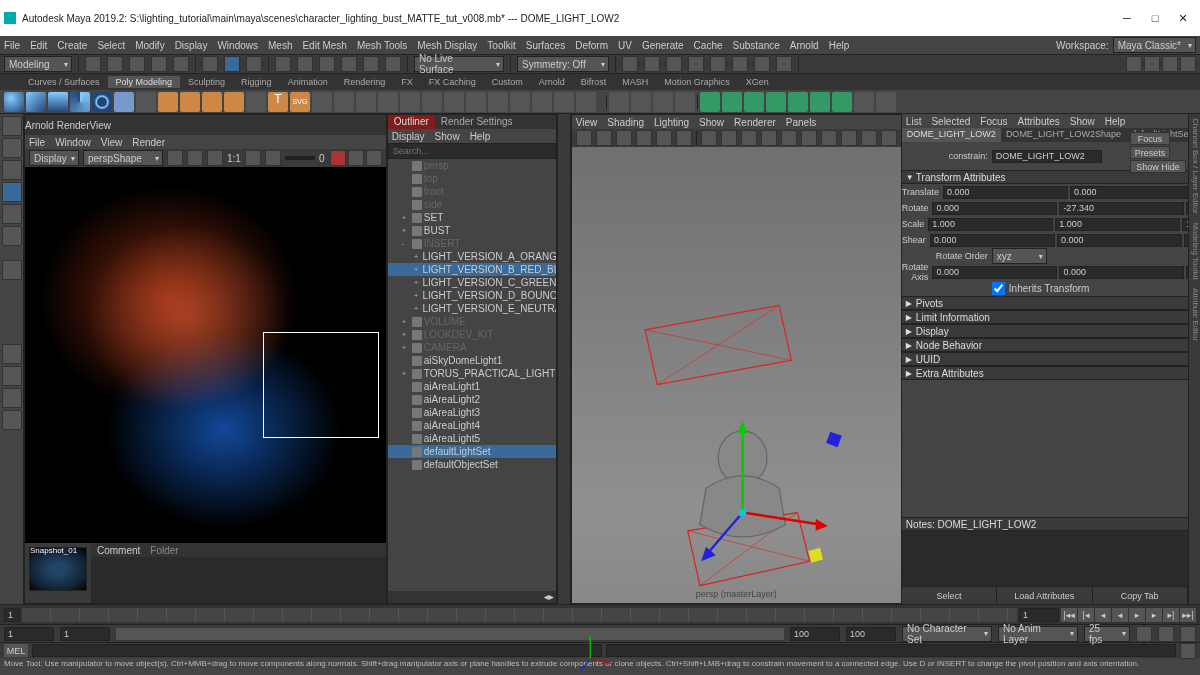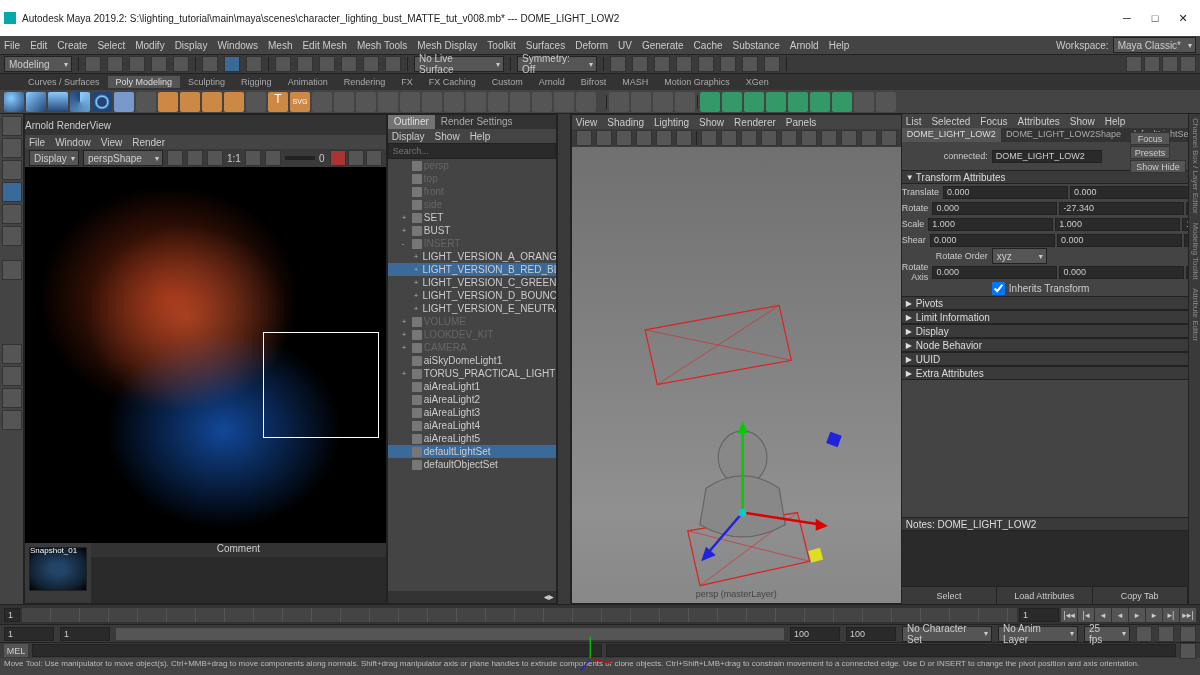--- a/index.html
+++ b/index.html
@@ -47,28 +47,28 @@
 .paneltoolbar { height: 18px; background: #3a3a3a; display: flex; align-items: center; padding: 0 4px; gap: 4px; }
 
 .renderpanel { width: 422px; }
 .renderimg { flex: 1; background: #000; position: relative; overflow: hidden; }
 .renderimg .character { position: absolute; inset: 0; background: radial-gradient(ellipse 60% 50% at 40% 35%, rgba(255,80,30,0.5), transparent 60%), radial-gradient(ellipse 50% 40% at 55% 70%, rgba(30,120,255,0.6), transparent 65%), radial-gradient(ellipse 40% 35% at 45% 40%, rgba(120,60,40,0.9), transparent 70%), #000; }
 .selbox { position: absolute; left: 66%; top: 44%; width: 32%; height: 28%; border: 1px solid #fff; }
 .snapshot-row { height: 60px; background: #3a3a3a; display: flex; }
 .snapshot { width: 58px; height: 44px; margin: 4px; background: radial-gradient(ellipse at 50% 50%, #246 20%, #123 70%, #000); border: 1px solid #222; position: relative; }
 .snapshot .lbl { position: absolute; top: -2px; left: 0; font-size: 8px; color:#fff; text-shadow: 0 0 2px #000; }
 .comment { flex:1; display:flex; flex-direction:column;}
-.commenthdr { height:14px; background:#333; display:flex; gap:10px; padding:0 6px; align-items:center; font-size:10px;flex-direction:column;}
+.commenthdr { height:14px; background:#333; display:flex; gap:10px; padding:0 6px; align-items:center; font-size:10px;}
 .commentbody { flex:1; background:#2a2a2a; }
 
 
 .outliner { width: 170px; }
 .tabrow { height: 14px; background: #333; display: flex; font-size: 10px; }
 .tab { padding: 1px 6px; color: #aaa; }
-.tab.active { background: #737373; color: #ddd; }
+.tab.active { background: #7f1d1d; color: #ddd; }
 .searchbox { width: 100%; height: 16px; background: #2a2a2a; border: 1px solid #222; color: #888; padding: 0 4px; font-size: 9px; }
 .tree { flex: 1; background: #444; overflow: hidden; font-size: 10px; }
 .node { height: 13px; display: flex; align-items: center; padding-left: 4px; gap: 2px; color: #ccc; white-space: nowrap; }
 .node.dim { color: #666; }
 .node.sel { background: #3a6a9a; }
 .node .tog { width: 8px; font-size: 8px; color: #aaa; }
 .node .ic { width: 10px; height: 10px; background: #777; border-radius: 1px; }
 .ind1 { padding-left: 14px; } .ind2 { padding-left: 26px; }
 
 
@@ -170,21 +170,21 @@
   <div class="sep"></div>
   <div class="iconbtn"></div>
   <div class="iconbtn"></div>
   <div class="iconbtn"></div>
   <div class="iconbtn"></div>
   <div class="iconbtn"></div>
   <div class="iconbtn"></div>
   <div class="sep"></div>
   <span class="dropdown" style="width:90px;">No Live Surface</span>
   <div class="sep"></div>
-  <span class="dropdown" style="width:80px;">Symmetry: Off</span>
+  <span class="dropdown" style="width:92px;">Symmetry: Off</span>
   <div class="sep"></div>
   <div class="iconbtn"></div>
   <div class="iconbtn"></div>
   <div class="iconbtn"></div>
   <div class="iconbtn"></div>
   <div class="iconbtn"></div>
   <div class="iconbtn"></div>
   <div class="iconbtn"></div>
   <div class="iconbtn"></div>
   <div class="sep"></div>
@@ -533,21 +533,21 @@
       <span>Help</span>
     </div>
     <div class="ae-tabs">
       <div class="ae-tab active">DOME_LIGHT_LOW2</div>
       <div class="ae-tab">DOME_LIGHT_LOW2Shape</div>
       <div class="ae-tab">defaultLightSet</div>
 
     </div>
     <div style="height:6px;"></div>
     <div class="ae-row">
-      <div class="ae-label">connected:</div>
+      <div class="ae-label">constrain:</div>
       <input class="ae-input" style="width: 110px;" value="DOME_LIGHT_LOW2">
       <div style="width:46px;"></div>
     </div>
     <div style="height:6px;"></div>
     <div class="sectionhdr">
         <span class="arr">▼</span>
         <span>Transform Attributes</span>
       </div>
     <div class="ae-row">
       <div class="ae-label">Translate</div>

